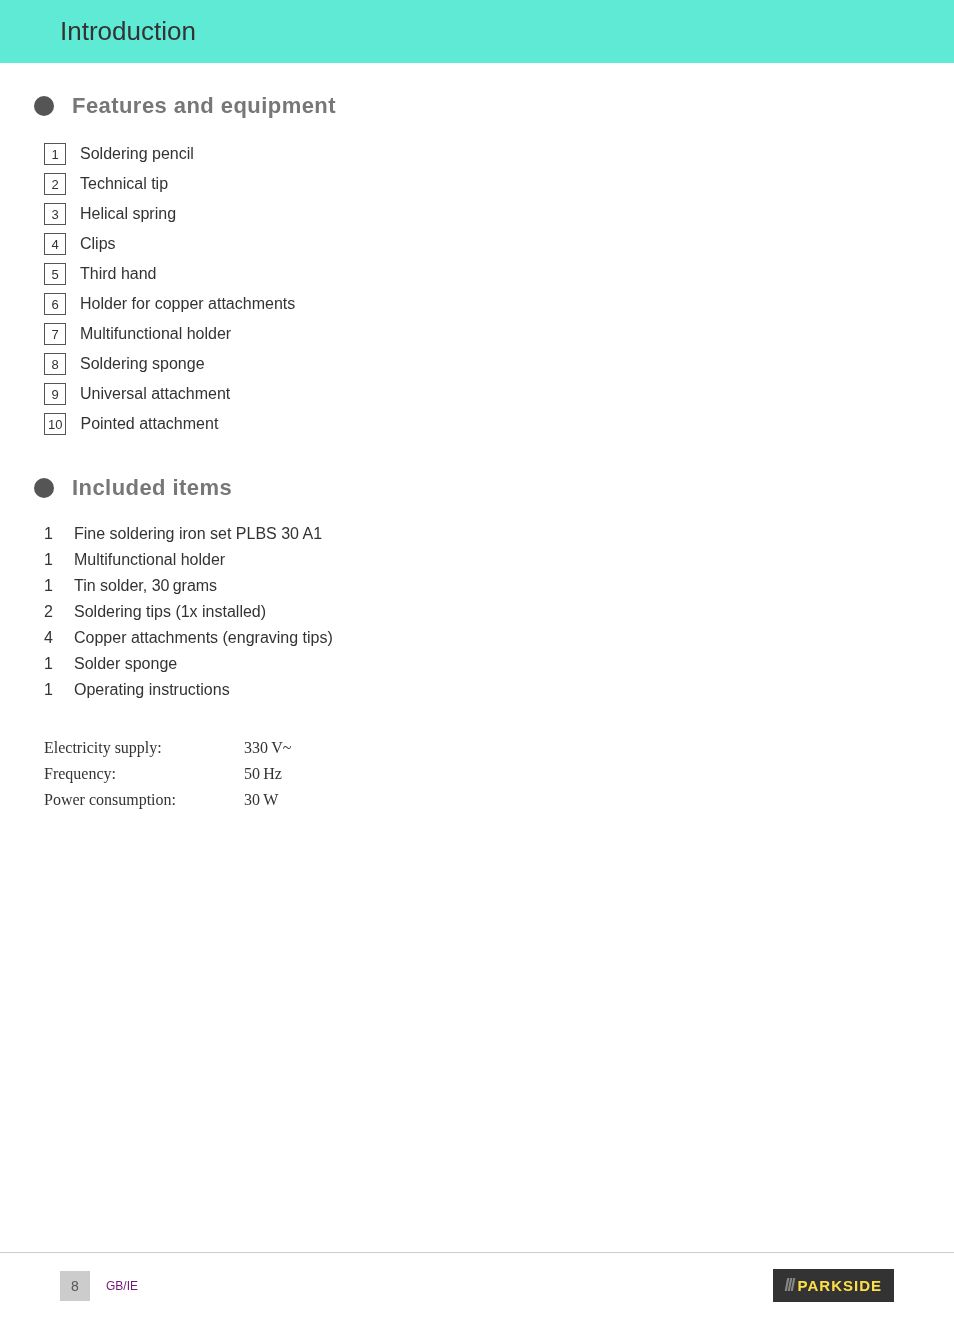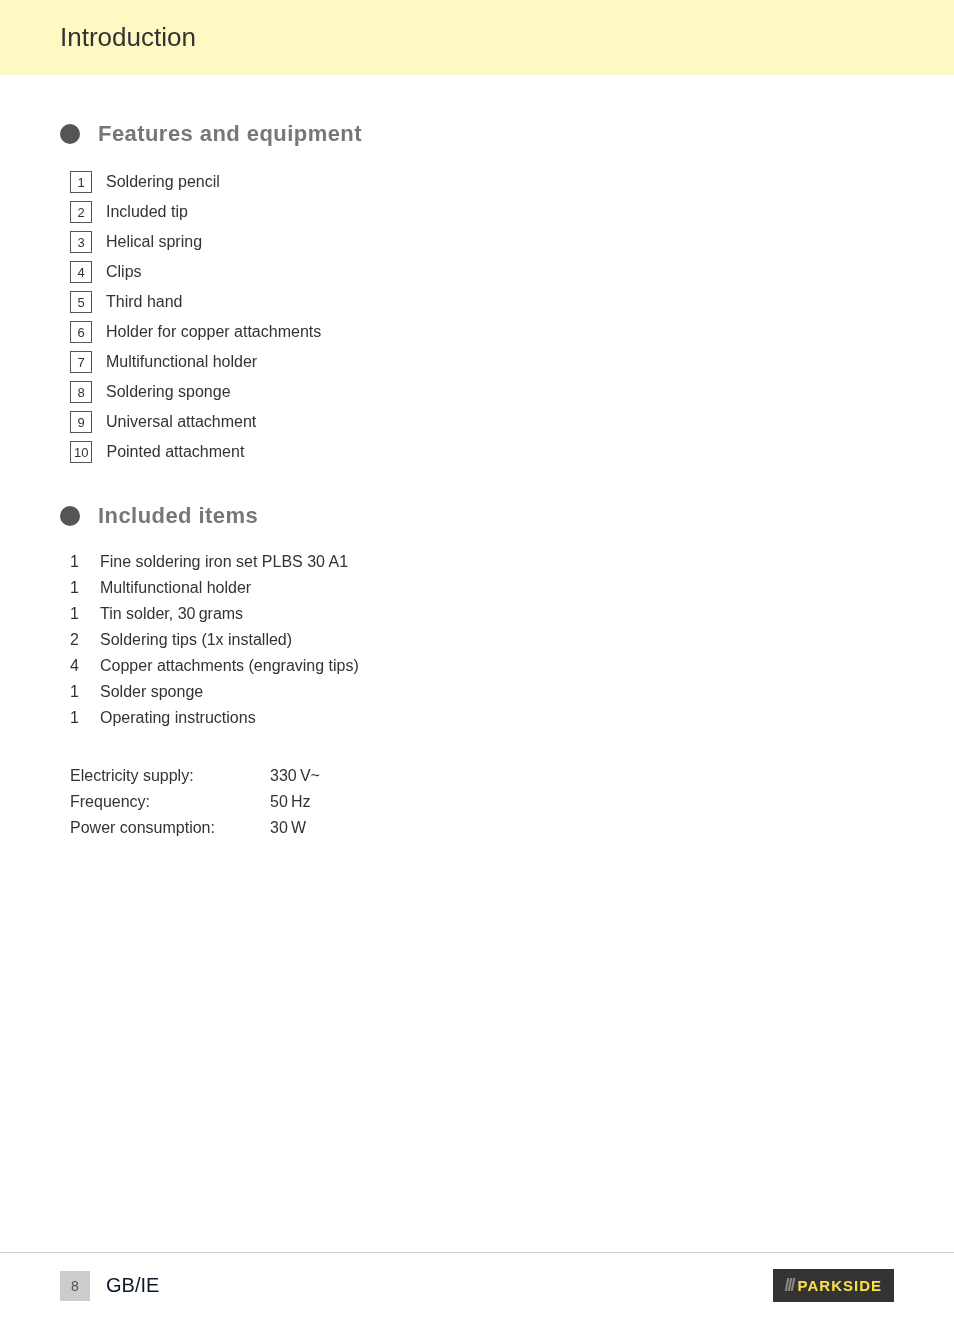--- a/index.html
+++ b/index.html
@@ -8,33 +8,33 @@
       font-family: Arial, Helvetica, sans-serif;
       background: #ffffff;
       width: 954px;
       min-height: 1318px;
       position: relative;
       color: #333333;
       font-size: 16px;
     }
 
     .page-header {
-      background: #fef9c3;
-      padding: 22px 60px;
-      margin-bottom: 46px;
+      background: #5eead4;
+      padding: 16px 60px;
+      margin-bottom: 30px;
     }
 
     .page-header h1 {
       font-size: 26px;
       font-weight: normal;
       color: #333;
     }
 
     .content {
-      padding: 0 60px;
+      padding: 0 34px;
     }
 
     .section {
       margin-bottom: 40px;
     }
 
     .section-title {
       display: flex;
       align-items: center;
       margin-bottom: 24px;
@@ -108,20 +108,21 @@
     .tech-table {
       margin-left: 10px;
     }
 
     .tech-row {
       display: flex;
       align-items: flex-end;
       margin-bottom: 8px;
       font-size: 16px;
       color: #333;
+      font-family: Liberation Serif, serif;
     }
 
     .tech-label {
       min-width: 200px;
     }
 
     .tech-value {
       font-size: 16px;
     }
 
@@ -148,22 +149,22 @@
       height: 30px;
       background: #ccc;
       display: flex;
       align-items: center;
       justify-content: center;
       font-size: 14px;
       color: #555;
     }
 
     .footer-locale {
-      font-size: 20px;
-      color: #0f172a;
+      font-size: 12px;
+      color: #701a75;
     }
 
     .parkside-logo {
       display: flex;
       align-items: center;
       background: #333;
       padding: 6px 12px;
     }
 
     .parkside-logo .slashes {
@@ -195,21 +196,21 @@
       <div class="bullet-circle"></div>
       <h2>Features and equipment</h2>
     </div>
     <ul class="feature-list" id="features-list">
     <li>
           <span class="item-number">1</span>
           <span>Soldering pencil</span>
         </li>
         <li>
           <span class="item-number">2</span>
-          <span>Included tip</span>
+          <span>Technical tip</span>
         </li>
         <li>
           <span class="item-number">3</span>
           <span>Helical spring</span>
         </li>
         <li>
           <span class="item-number">4</span>
           <span>Clips</span>
         </li>
         <li>

